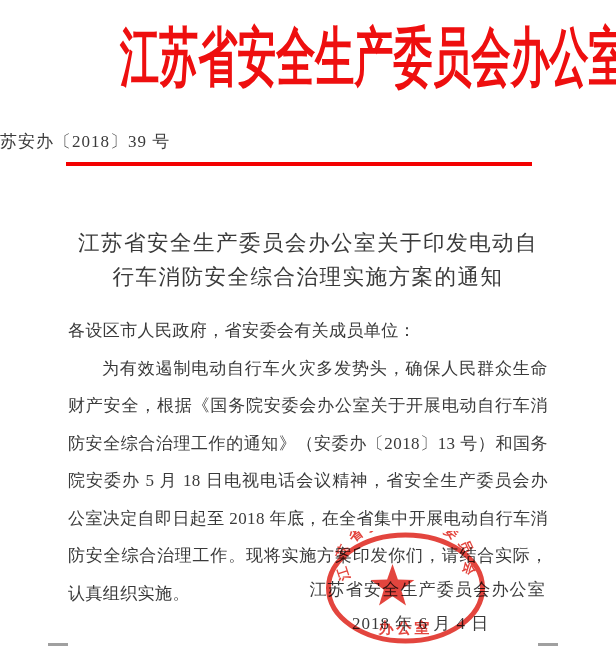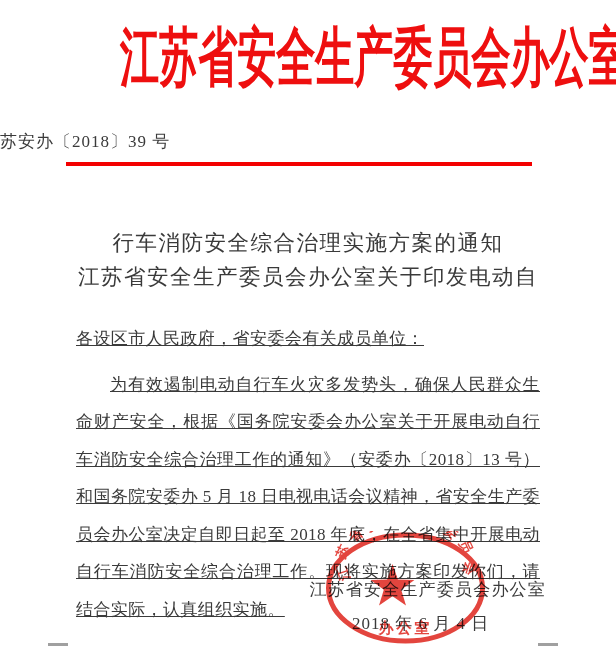--- a/index.html
+++ b/index.html
@@ -55,21 +55,21 @@
   }
   .body-text{
     position:absolute;
     top:312px;left:68px;width:480px;
     font-size:17px;
     line-height:37.5px;
     color:var(--text);
     text-align:justify;
     letter-spacing:0.4px;
   }
-  .body-text p{margin:8px;text-decoration:underline;}
+  .body-text p{margin:0;}
   .body-text .para{text-indent:2em;}
   .signature{
     position:absolute;
     top:578px;right:70px;
     font-size:17px;
     letter-spacing:1.2px;
     color:var(--text);
     white-space:nowrap;
     z-index:1;
   }
@@ -104,22 +104,22 @@
 
 <div class="page">
 
   <div class="header-title">江苏省安全生产委员会办公室文件</div>
 
   <div class="doc-number">苏安办〔2018〕39 号</div>
 
   <div class="red-line"></div>
 
   <div class="title">
+    <div>江苏省安全生产委员会办公室关于印发电动自</div>
     <div>行车消防安全综合治理实施方案的通知</div>
-    <div>江苏省安全生产委员会办公室关于印发电动自</div>
   </div>
 
   <div class="body-text">
     <p class="salutation">各设区市人民政府，省安委会有关成员单位：</p>
     <p class="para">为有效遏制电动自行车火灾多发势头，确保人民群众生命财产安全，根据《国务院安委会办公室关于开展电动自行车消防安全综合治理工作的通知》（安委办〔2018〕13 号）和国务院安委办 5 月 18 日电视电话会议精神，省安全生产委员会办公室决定自即日起至 2018 年底，在全省集中开展电动自行车消防安全综合治理工作。现将实施方案印发你们，请结合实际，认真组织实施。</p>
   </div>
 
   <div class="signature">江苏省安全生产委员会办公室</div>
 
   <div class="date">2018 年 6 月 4 日</div>

